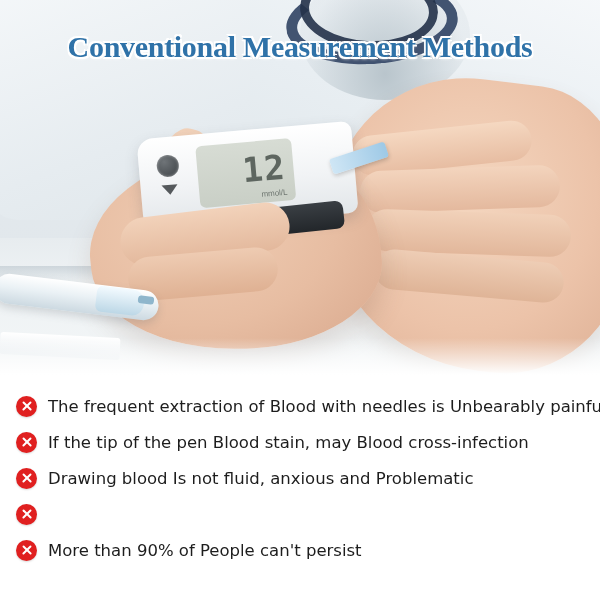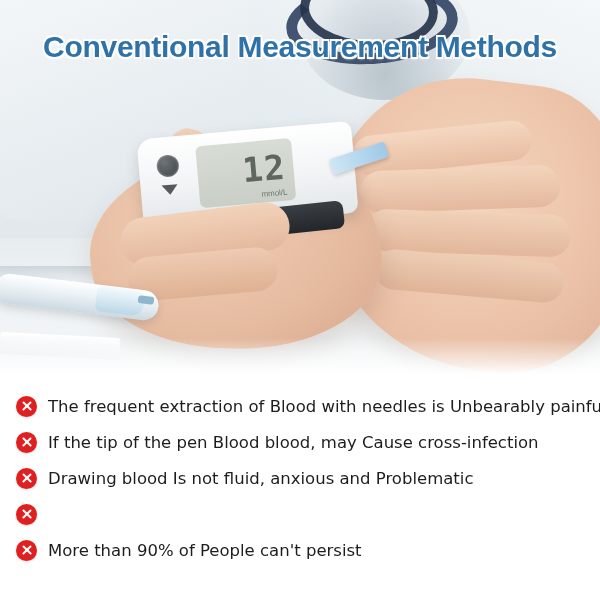--- a/index.html
+++ b/index.html
@@ -247,21 +247,21 @@
     font-size: 30px;
     font-weight: bold;
     letter-spacing: -0.3px;
     color: #2f72a8;
     text-shadow:
       -1.6px -1.6px 0 #ffffff,
        1.6px -1.6px 0 #ffffff,
       -1.6px  1.6px 0 #ffffff,
        1.6px  1.6px 0 #ffffff,
        0 2px 3px rgba(255,255,255,.9);
-    font-family: Liberation Sans, sans-serif;
+    font-family: Liberation Serif, serif;
   }
 
   
   .list {
     position: absolute;
     left: 0; top: 382px;
     width: 600px;
     padding: 6px 0 0 0;
     box-sizing: border-box;
   }
@@ -348,21 +348,21 @@
 
   <div class="list">
 
     <div class="row">
       <span class="x-icon"></span>
       <span class="row-text">The frequent extraction of Blood with needles is Unbearably painful</span>
     </div>
 
     <div class="row">
       <span class="x-icon"></span>
-      <span class="row-text">If the tip of the pen Blood blood, may Cause cross-infection</span>
+      <span class="row-text">If the tip of the pen Blood stain, may Blood cross-infection</span>
     </div>
 
     <div class="row">
       <span class="x-icon"></span>
       <span class="row-text">Drawing blood Is not fluid, anxious and Problematic</span>
     </div>
 
     <div class="row">
       <span class="x-icon"></span>
     </div>

